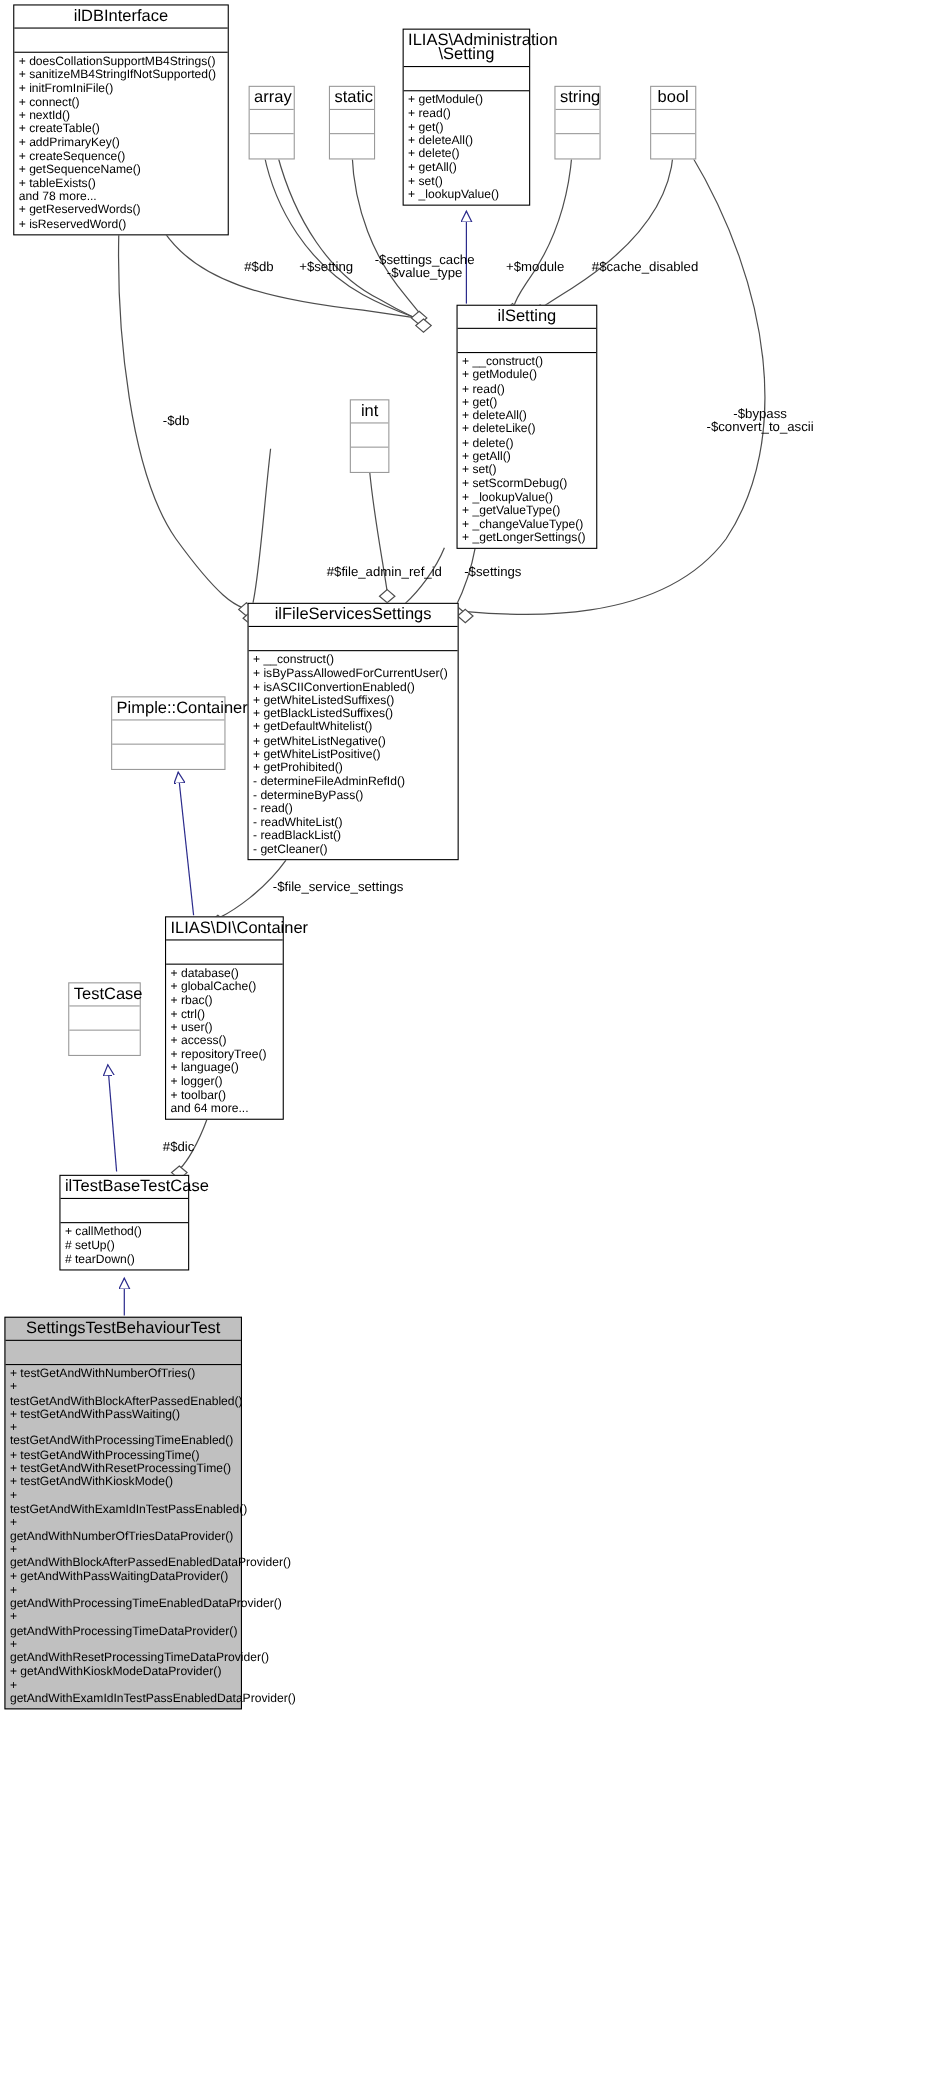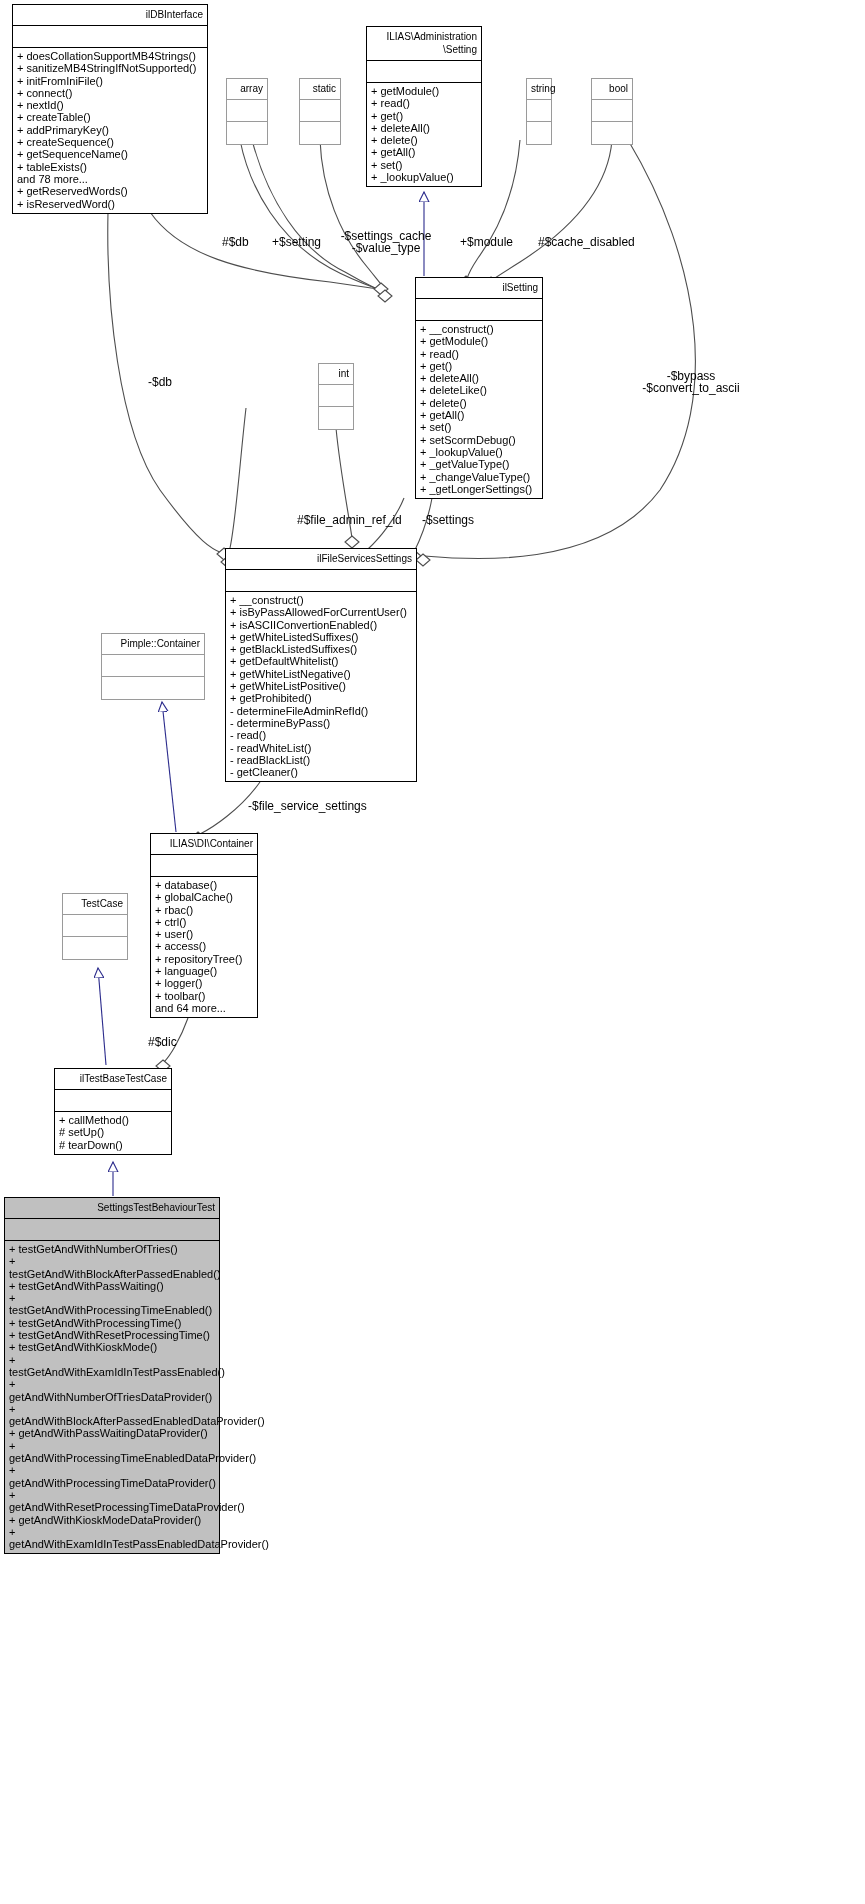--- a/index.html
+++ b/index.html
@@ -7,21 +7,21 @@
     width:865px;height:1904px;position:relative;overflow:hidden;
     font-family:"Liberation Sans","DejaVu Sans",sans-serif;
     color:#000000;
   }
   .stage{position:absolute;left:0;top:0;width:865px;height:1904px;}
   svg.wires{position:absolute;left:0;top:0;width:865px;height:1904px;pointer-events:none;}
 
   
   .node{position:absolute;box-sizing:border-box;background:#ffffff;border:1px solid #000000;}
   .node .title{
-    text-align:right;font-size:10px;line-height:13px;
+    text-align:center;font-size:15px;line-height:13px;
     padding:3px 4px 4px 4px;border-bottom:1px solid #000000;white-space:pre-line;
   }
   .node .attrs{min-height:16px;border-bottom:1px solid #000000;padding:2px 4px;}
   .node .ops{padding:2px 4px 3px 4px;}
   .node .row{font-size:11px;line-height:12.3px;white-space:normal;}
   .node.faint{border:1px solid #9a9a9a;}
   .node.faint .title{border-bottom:1px solid #9a9a9a;}
   .node.faint .attrs{border-bottom:1px solid #9a9a9a;}
   .node.shaded{background:#c0c0c0;}
   .node.shaded .title{border-bottom:1px solid #000;}
@@ -154,21 +154,21 @@
       <div class="row">+ read()</div>
       <div class="row">+ get()</div>
       <div class="row">+ deleteAll()</div>
       <div class="row">+ delete()</div>
       <div class="row">+ getAll()</div>
       <div class="row">+ set()</div>
       <div class="row">+ _lookupValue()</div>
     </div>
   </div>
 
-  <div class="node faint" style="left:526px;top:78px;width:26px;">
+  <div class="node faint" style="left:504px;top:78px;width:42px;">
     <div class="title">string</div>
     <div class="attrs empty"></div>
     <div class="ops empty"></div>
   </div>
 
   <div class="node faint" style="left:591px;top:78px;width:42px;">
     <div class="title">bool</div>
     <div class="attrs empty"></div>
     <div class="ops empty"></div>
   </div>

